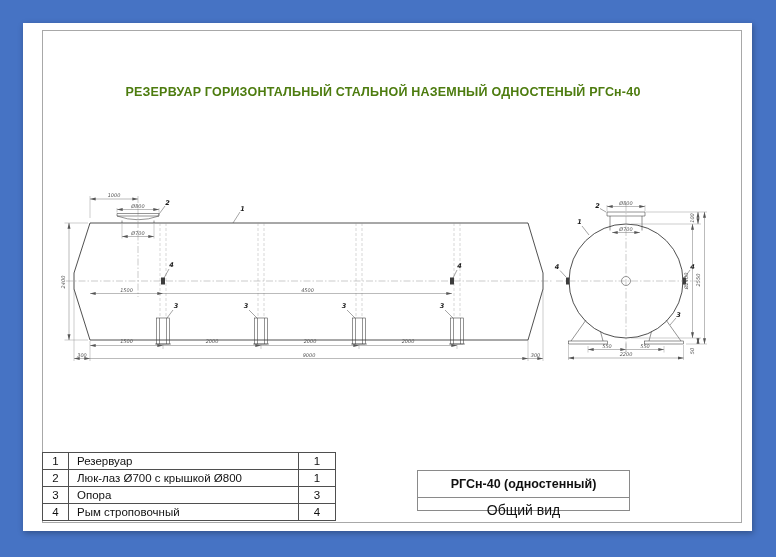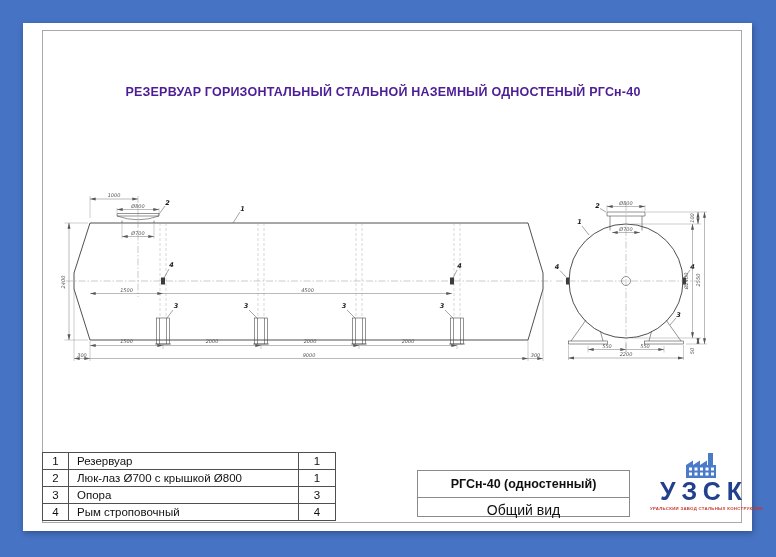--- a/index.html
+++ b/index.html
@@ -11,21 +11,21 @@
   .sheet{
     position:absolute;left:23px;top:23px;width:729px;height:508px;
     background:#ffffff;box-shadow:1px 2px 6px rgba(0,0,0,.3);
   }
   .inner-border{
     position:absolute;left:19px;top:7px;width:698px;height:491px;
     border:1px solid #a8a8a8;
   }
   .dtitle{
     position:absolute;left:30px;top:62px;width:660px;text-align:center;
-    font-size:12.5px;font-weight:bold;color:#4c1d95;letter-spacing:.2px;
+    font-size:12.5px;font-weight:bold;color:#4d7c0f;letter-spacing:.2px;
   }
   svg.draw{position:absolute;left:17px;top:157px}
 
   
   .o  {fill:none;stroke:#3c3c3c;stroke-width:.9}
   .o2 {fill:none;stroke:#3c3c3c;stroke-width:.55}
   .cl {fill:none;stroke:#8a8a8a;stroke-width:.45;stroke-dasharray:7 2 1.5 2}
   .dsh{fill:none;stroke:#9a9a9a;stroke-width:.4;stroke-dasharray:3 2}
   .ext{fill:none;stroke:#808080;stroke-width:.4}
   .dl {fill:none;stroke:#666;stroke-width:.45}
@@ -40,21 +40,21 @@
     border-collapse:collapse;table-layout:fixed;
   }
   table.parts td{
     border:1px solid #4f4f4f;height:16px;font-size:11.5px;color:#111;
     padding:0 2px 0 8px;overflow:hidden;white-space:nowrap;
   }
   table.parts td.c{text-align:center;padding:0}
 
   
   .tblock{
-    position:absolute;left:394px;top:447px;width:213px;height:47px;
+    position:absolute;left:394px;top:447px;width:213px;height:41px;
     border:1px solid #8a8a8a;background:#fff;box-sizing:border-box;
   }
   .tb-top{
     height:26px;border-bottom:1px solid #8a8a8a;display:flex;align-items:center;
     justify-content:center;font-weight:bold;font-size:12.5px;color:#101010;
   }
   .tb-bot{
     height:23px;display:flex;align-items:center;justify-content:center;
     font-size:14px;color:#101010;
   }
@@ -280,32 +280,13 @@
       <td class="c">4</td>
     </tr>
   </tbody>
     </table>
 
   <div class="tblock">
     <div class="tb-top">РГСн-40 (одностенный)</div>
     <div class="tb-bot">Общий вид</div>
   </div>
 
-  <div class="logo">
-    <svg width="38" height="28" viewBox="0 0 38 28">
-      <path fill="#4a7bc8" d="M4,28 V15 L11,10.5 V15 L18,10.5 V15 L25,10.5 V15 H26 V3 H31 V15 H34 V28 Z"></path>
-      <g fill="#ffffff">
-        <rect x="7" y="17.5" width="3" height="3"></rect>
-          <rect x="12.5" y="17.5" width="3" height="3"></rect>
-        <rect x="18" y="17.5" width="3" height="3"></rect>
-          <rect x="23.5" y="17.5" width="3" height="3"></rect>
-        <rect x="29" y="17.5" width="3" height="3"></rect>
-        <rect x="7" y="22.5" width="3" height="3"></rect>
-          <rect x="12.5" y="22.5" width="3" height="3"></rect>
-        <rect x="18" y="22.5" width="3" height="3"></rect>
-          <rect x="23.5" y="22.5" width="3" height="3"></rect>
-        <rect x="29" y="22.5" width="3" height="3"></rect>
-      </g>
-    </svg>
-    <div class="logo-abbr">УЗСК</div>
-    <div class="logo-tag">УРАЛЬСКИЙ ЗАВОД СТАЛЬНЫХ КОНСТРУКЦИЙ</div>
-  </div>
 </div>
 
 </body></html>

